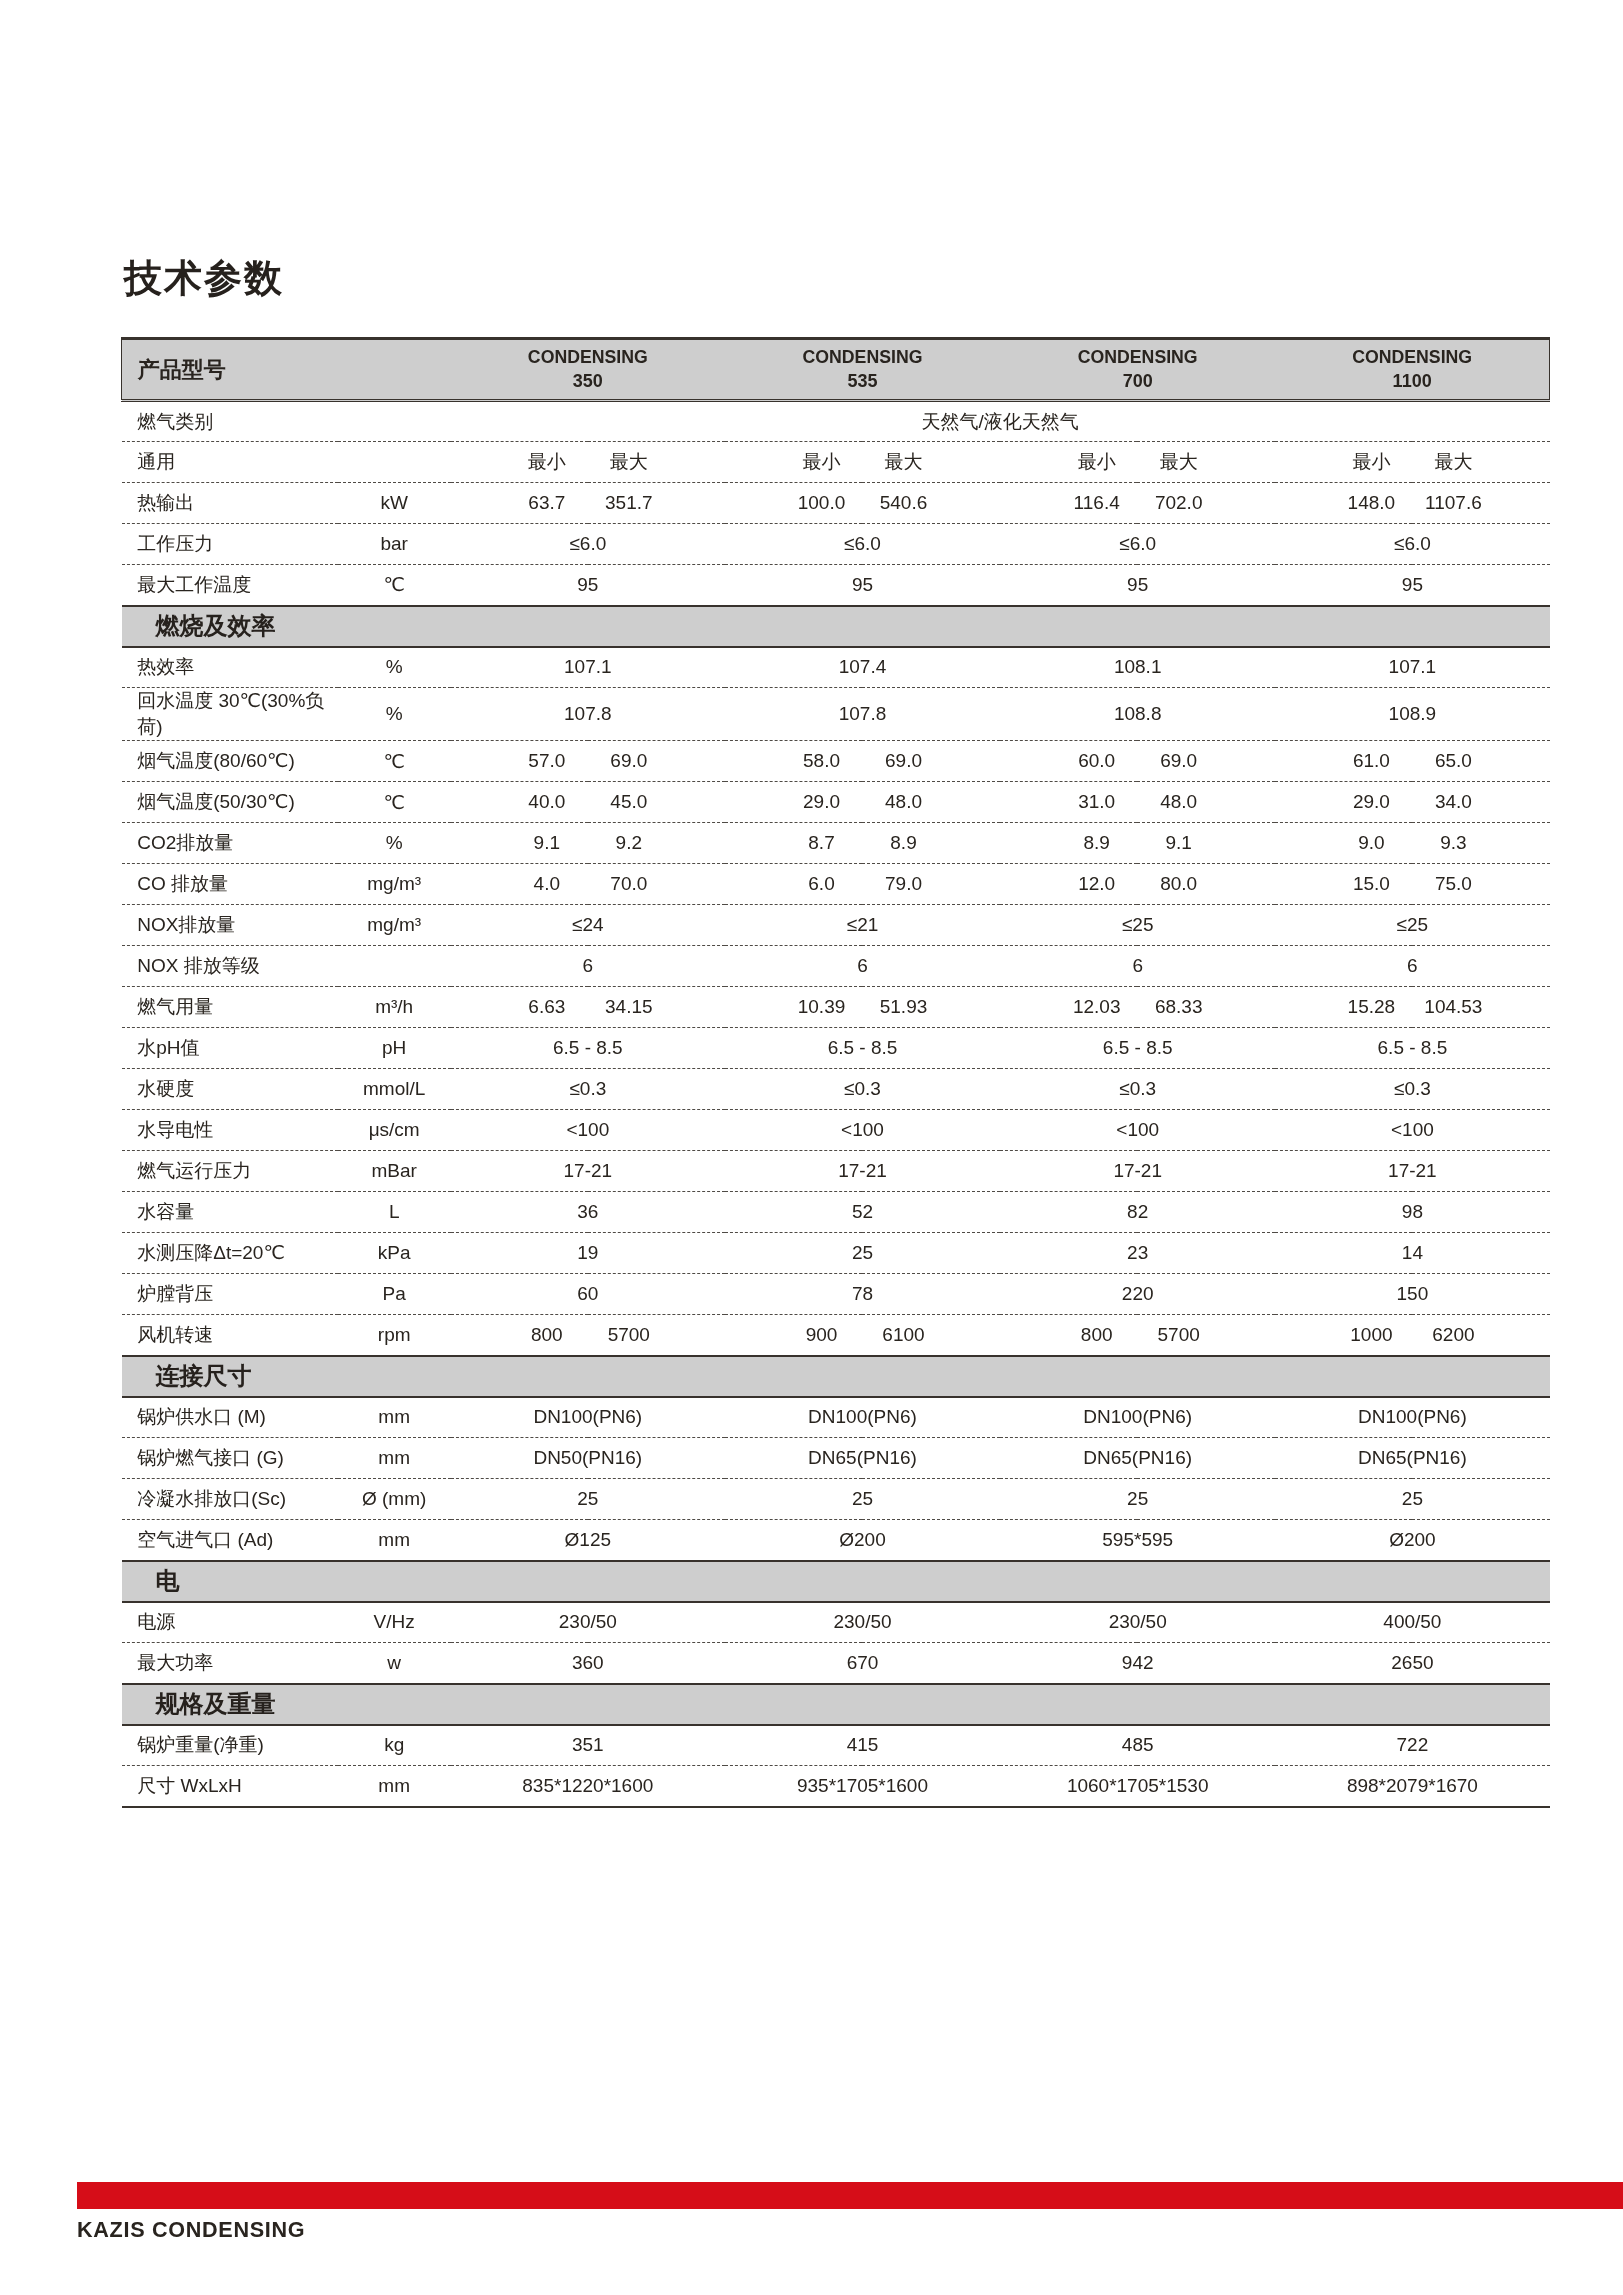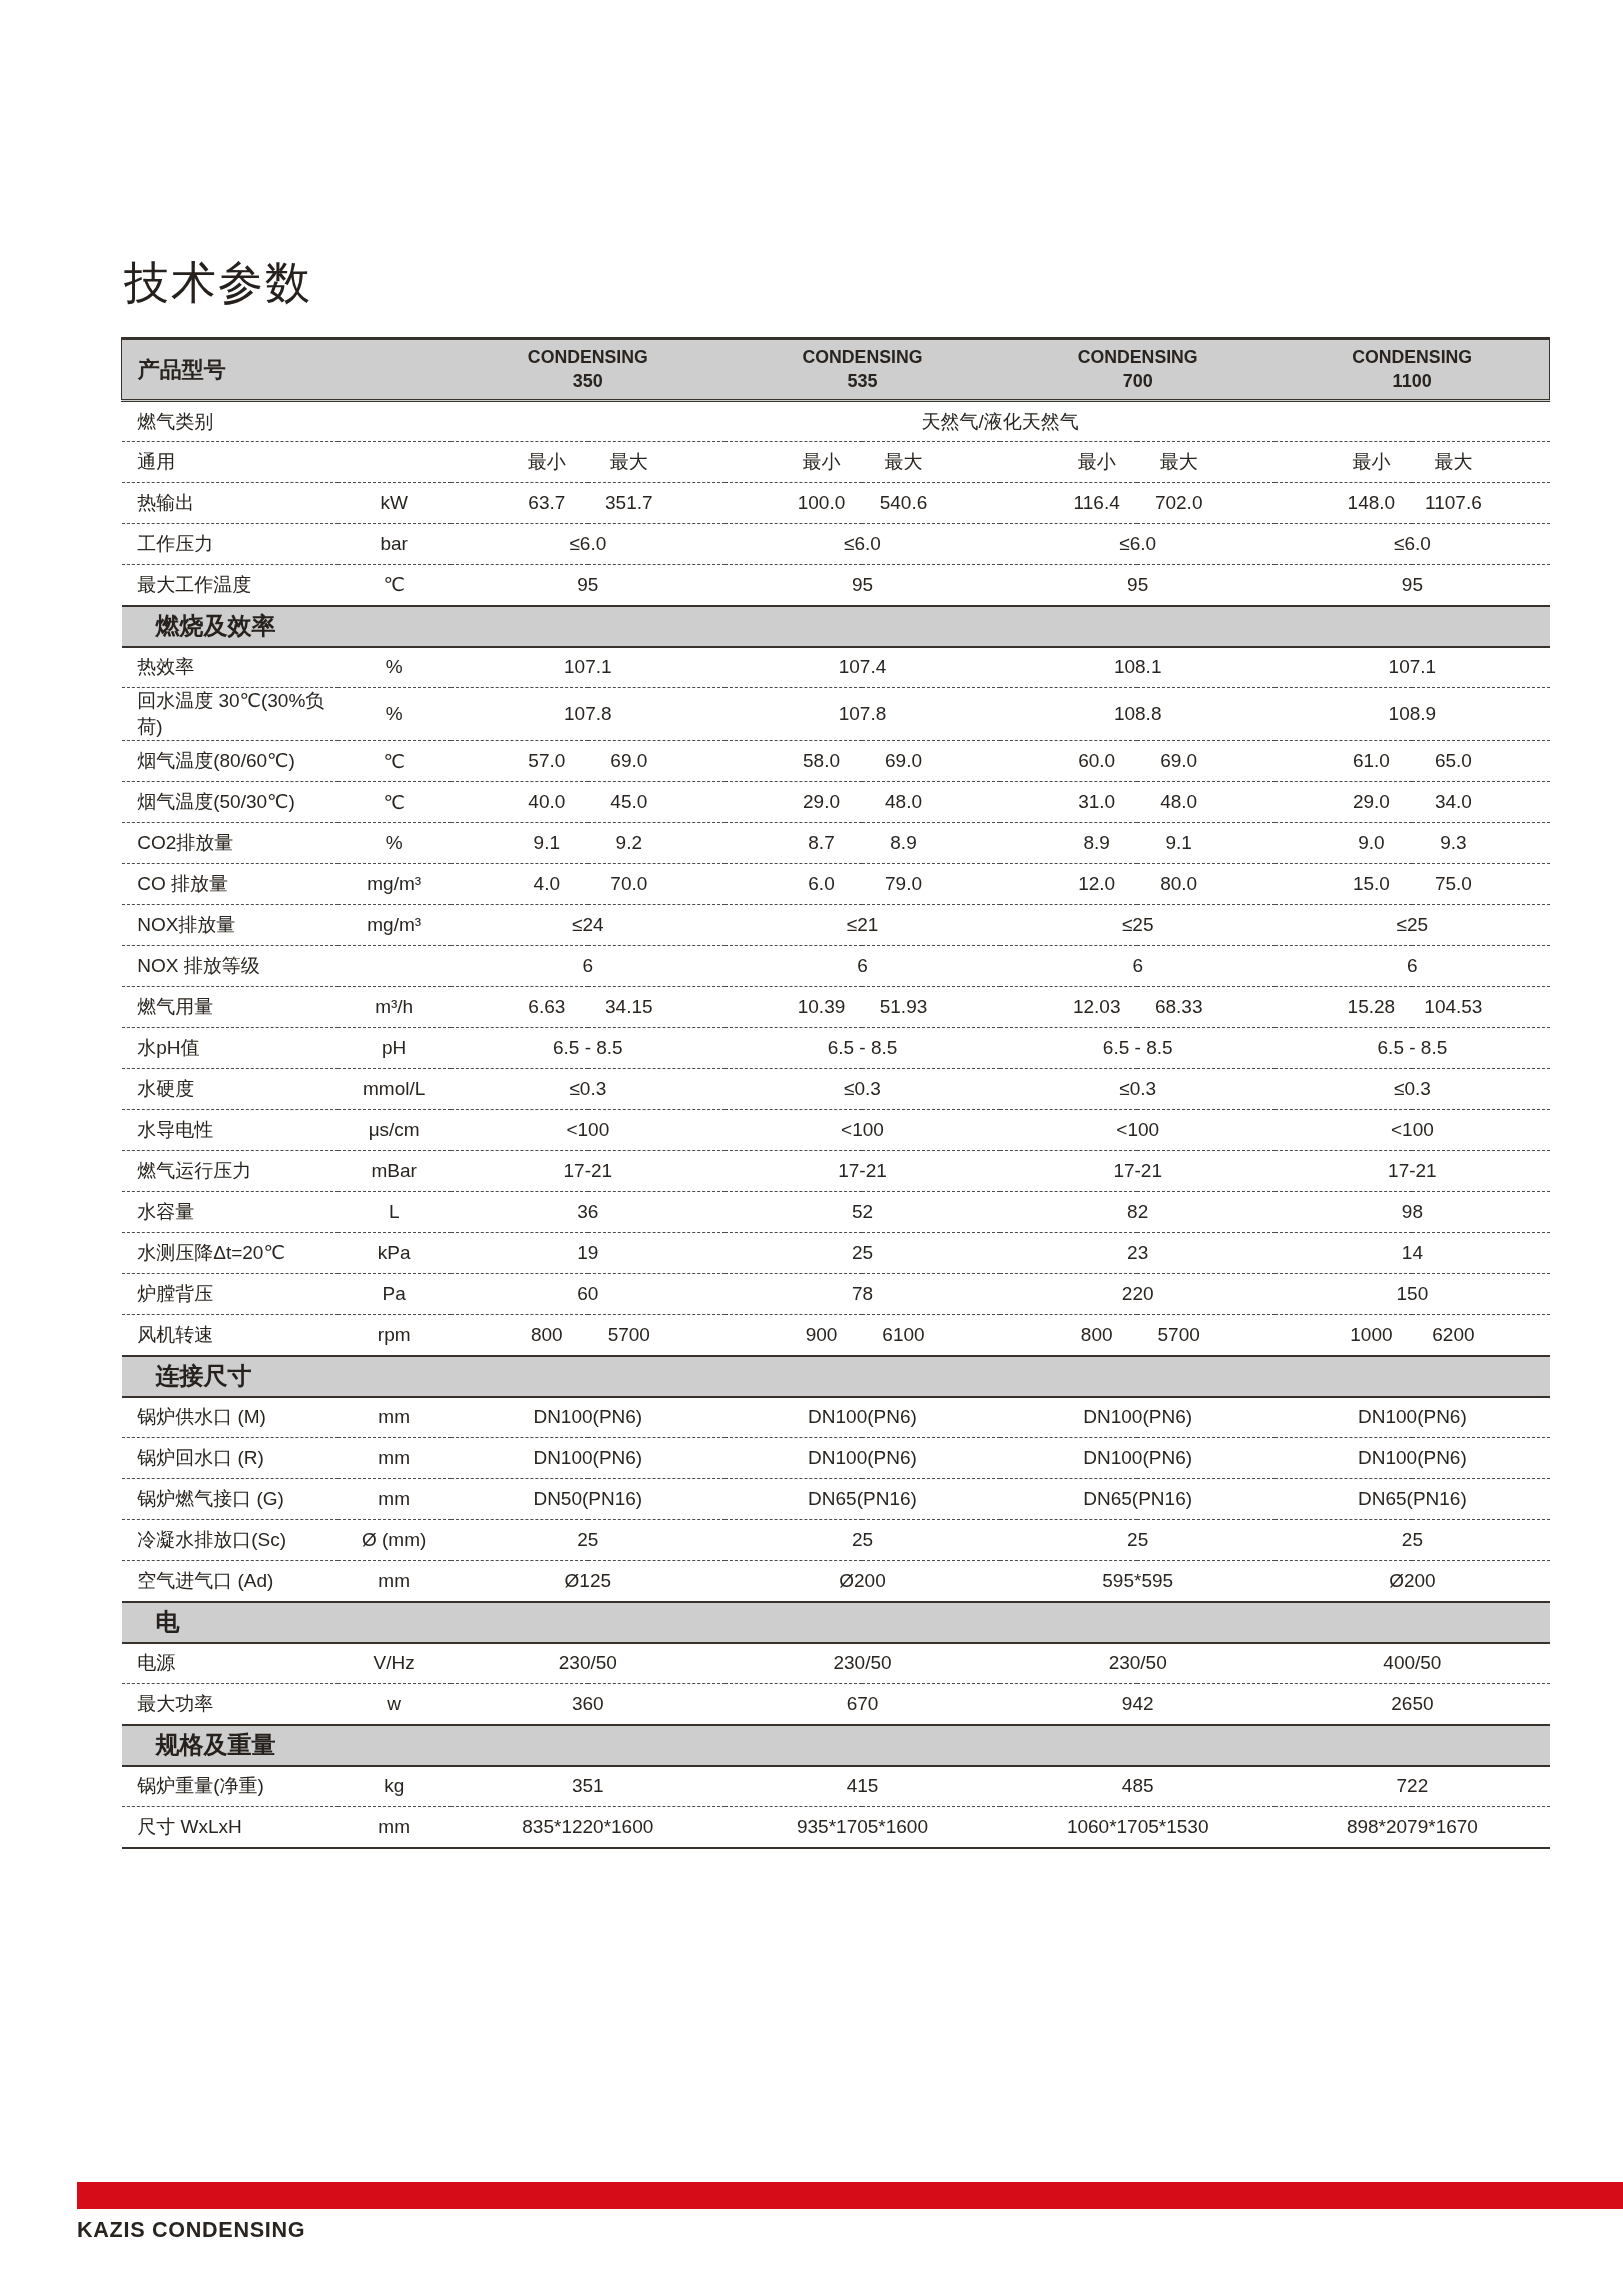--- a/index.html
+++ b/index.html
@@ -2,21 +2,21 @@
 <html style="font-size:10.5px"><head>
 <meta charset="utf-8">
 <style>
   html,body{margin:0;padding:0;}
   body{
     width:1623px;height:2295px;background:#ffffff;position:relative;
     font-family:"Liberation Sans","DejaVu Sans",sans-serif;color:#29241f;
   }
   .page-title{
     position:absolute;left:124px;top:253px;
-    font-size:45px;font-weight:normal;letter-spacing:2px;color:#26211d;
+    font-size:38px;font-weight:bold;letter-spacing:2px;color:#26211d;
   }
   table.spec{
     position:absolute;left:121px;top:337px;width:1429px;
     border-collapse:collapse;table-layout:fixed;
   }
   thead tr{
     height:62px;background:#cecece;
     border-top:3.3px solid #38322d;
     border-bottom:3.9px double #38322d;
   }
@@ -430,28 +430,20 @@
       </tr>
       <tr class="row">
         <td class="lbl">锅炉供水口 (M)</td>
         <td class="unit">mm</td>
         <td class="val" colspan="2">DN100(PN6)</td>
         <td class="val" colspan="2">DN100(PN6)</td>
         <td class="val" colspan="2">DN100(PN6)</td>
         <td class="val" colspan="2">DN100(PN6)</td>
       </tr>
       <tr class="row">
-        <td class="lbl">锅炉回水口 (R)</td>
-        <td class="unit">mm</td>
-        <td class="val" colspan="2">DN100(PN6)</td>
-        <td class="val" colspan="2">DN100(PN6)</td>
-        <td class="val" colspan="2">DN100(PN6)</td>
-        <td class="val" colspan="2">DN100(PN6)</td>
-      </tr>
-      <tr class="row">
         <td class="lbl">锅炉燃气接口 (G)</td>
         <td class="unit">mm</td>
         <td class="val" colspan="2">DN50(PN16)</td>
         <td class="val" colspan="2">DN65(PN16)</td>
         <td class="val" colspan="2">DN65(PN16)</td>
         <td class="val" colspan="2">DN65(PN16)</td>
       </tr>
       <tr class="row">
         <td class="lbl">冷凝水排放口(Sc)</td>
         <td class="unit">Ø (mm)</td>

